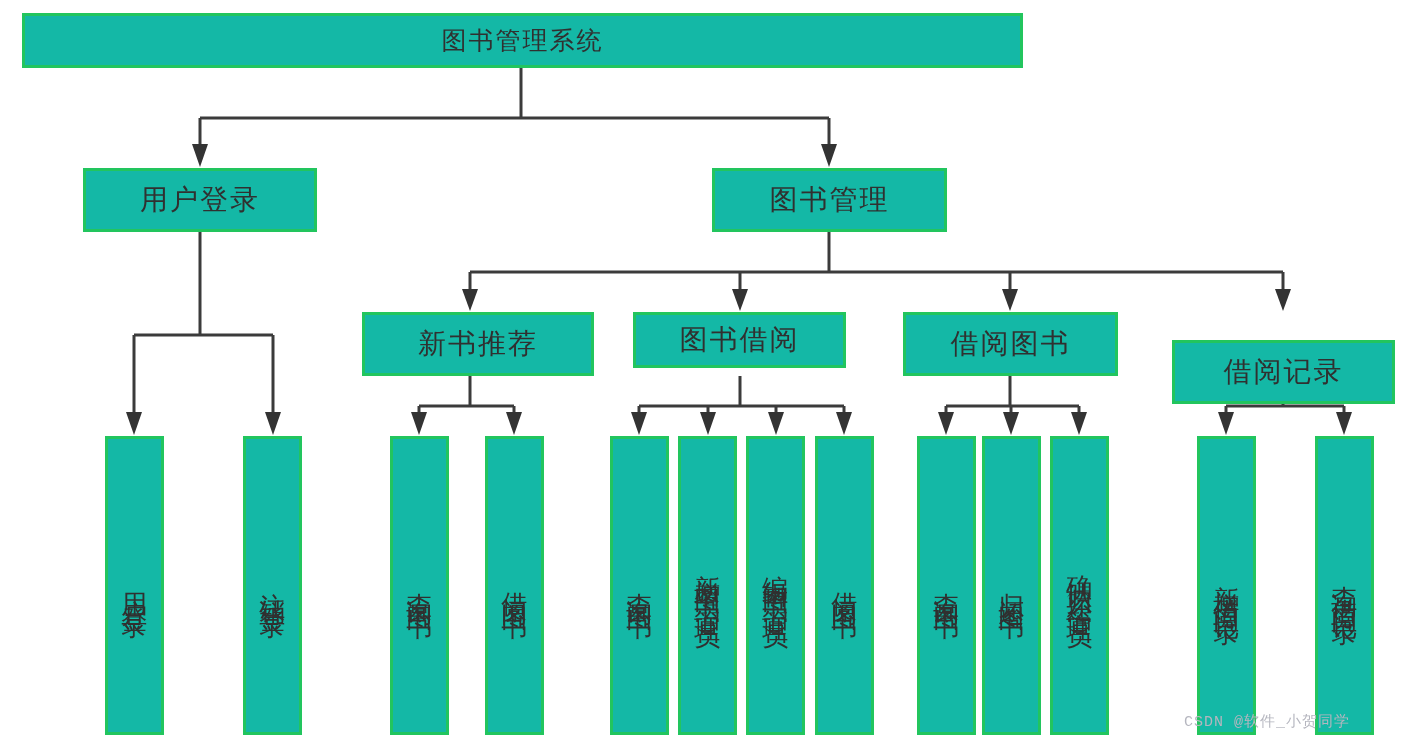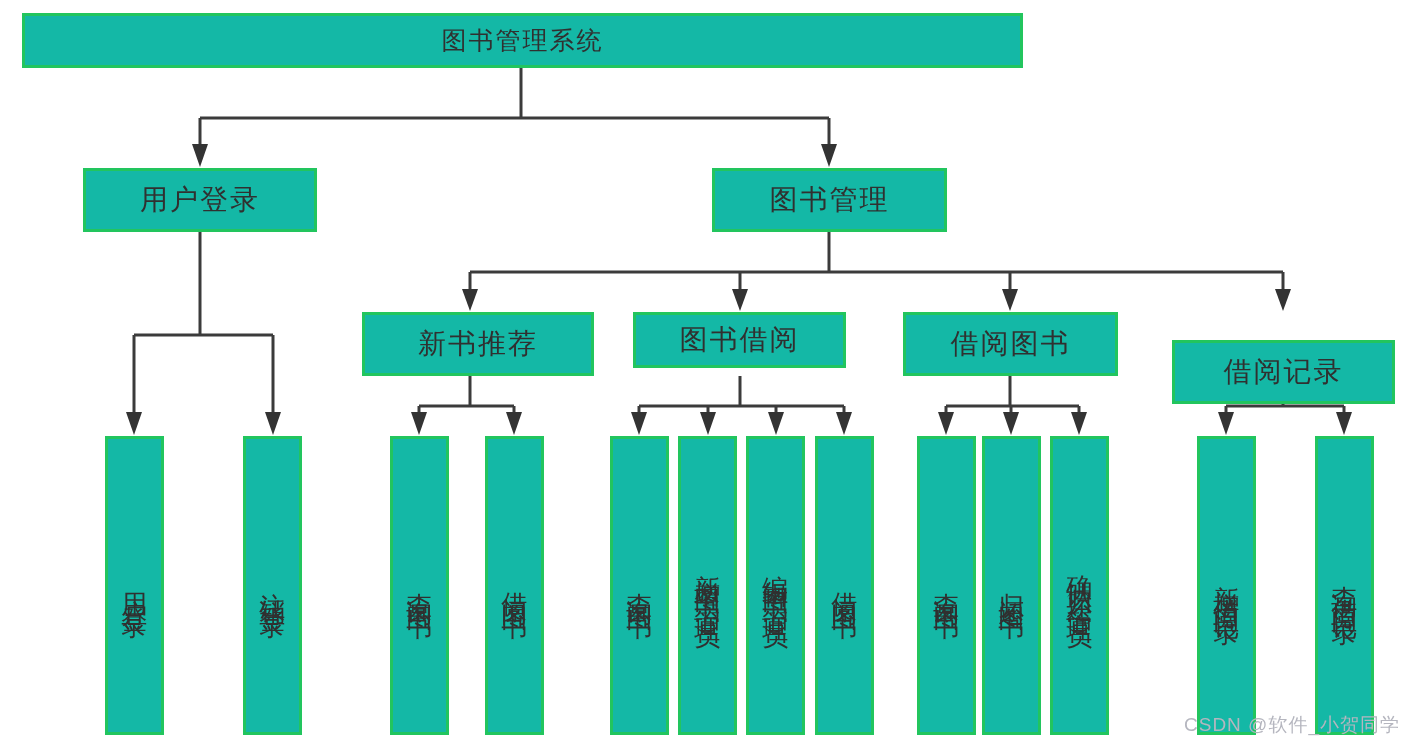--- a/index.html
+++ b/index.html
@@ -38,24 +38,25 @@
     writing-mode: vertical-rl;
     text-orientation: mixed;
     letter-spacing: 7px;
     line-height: 1.1;
     white-space: nowrap;
   }
   .watermark {
     position: absolute;
     left: 1184px;
     top: 712px;
-    font-size: 19px;
+    font-size: 15px;
     letter-spacing: 1px;
     color: #b5b6bf;
     white-space: nowrap;
+    font-family: Liberation Mono, monospace;
   }
 </style>
 </head>
 <body>
 
 <div class="canvas">
 
   <svg class="connectors" width="1405" height="747" viewBox="0 0 1405 747">
     <g stroke="#3b3b3b" stroke-width="3" fill="none">
 

